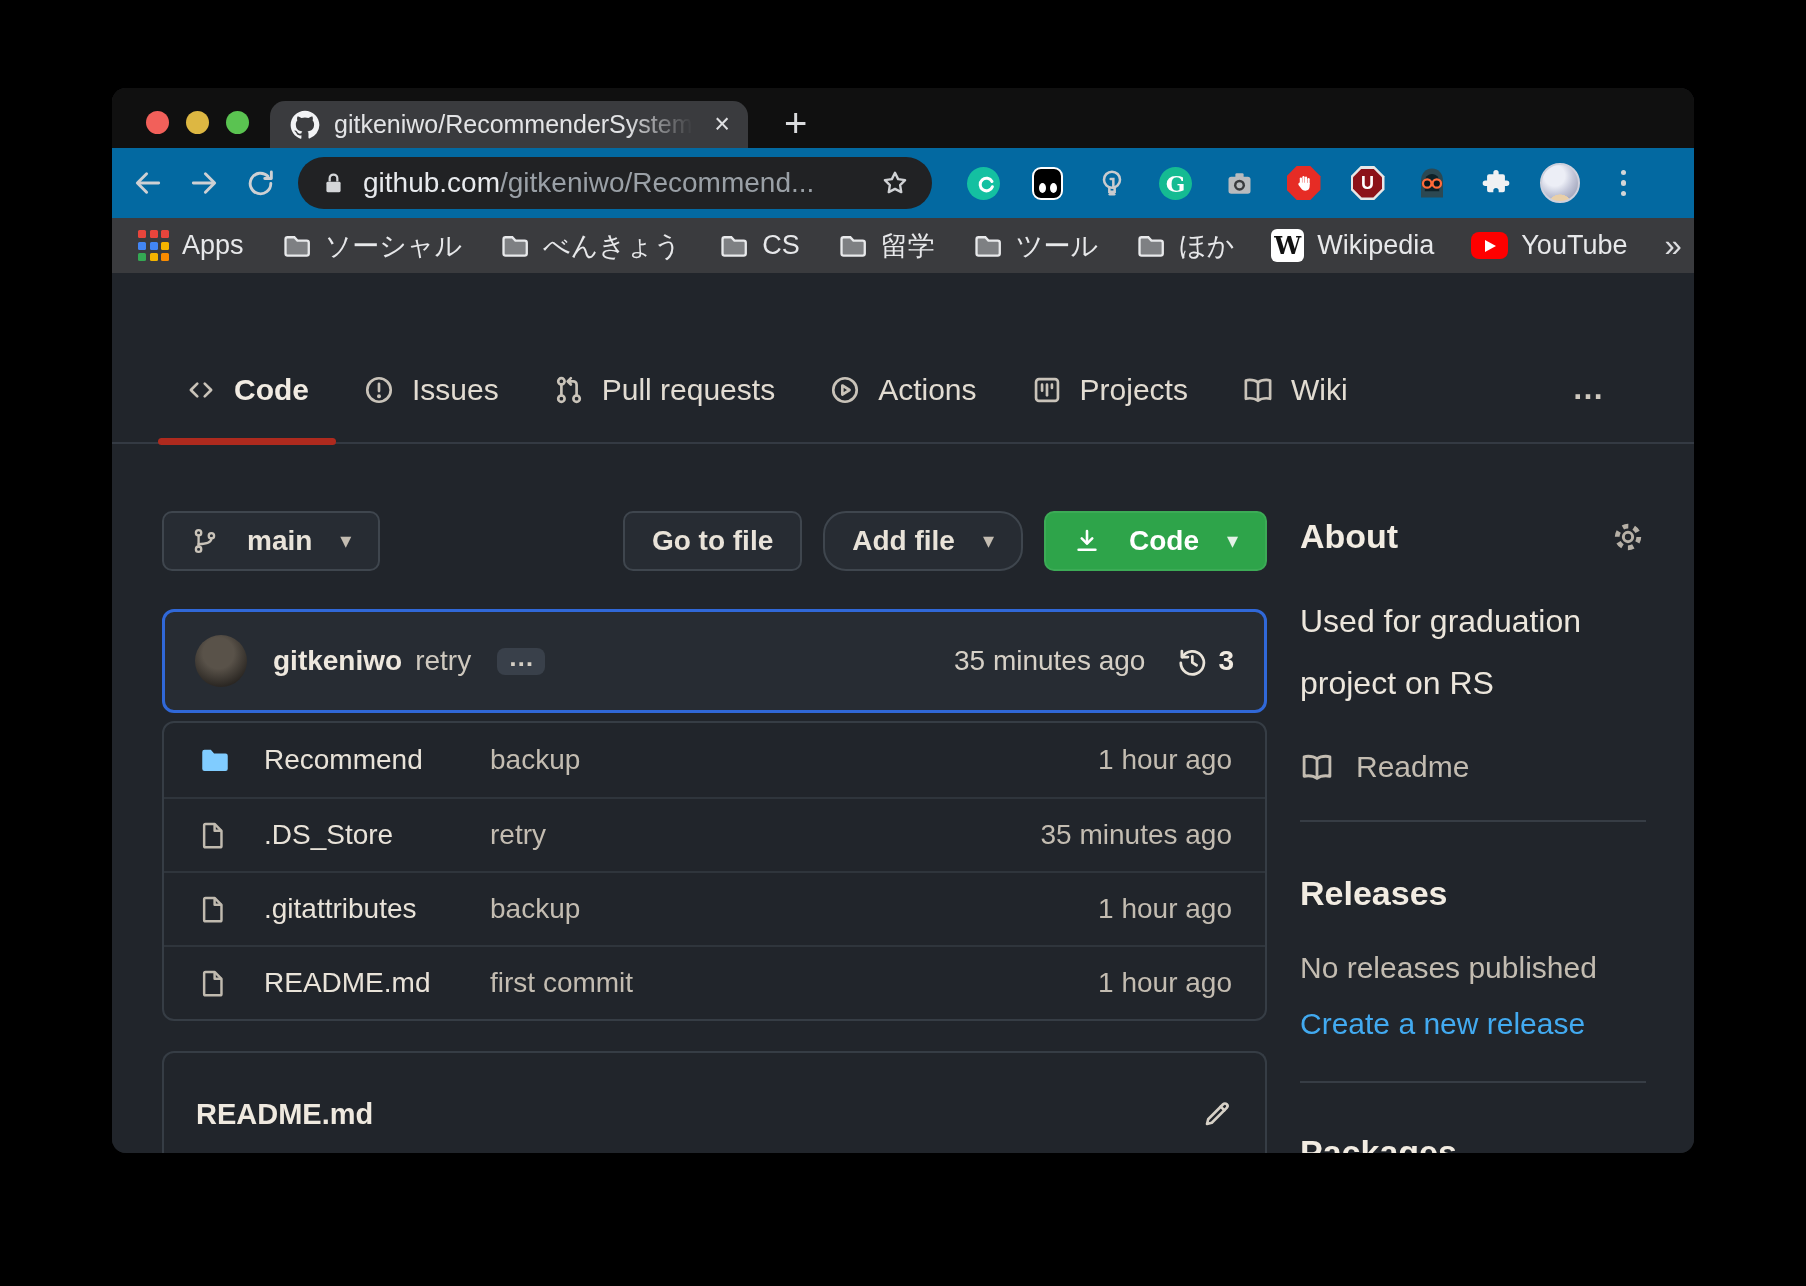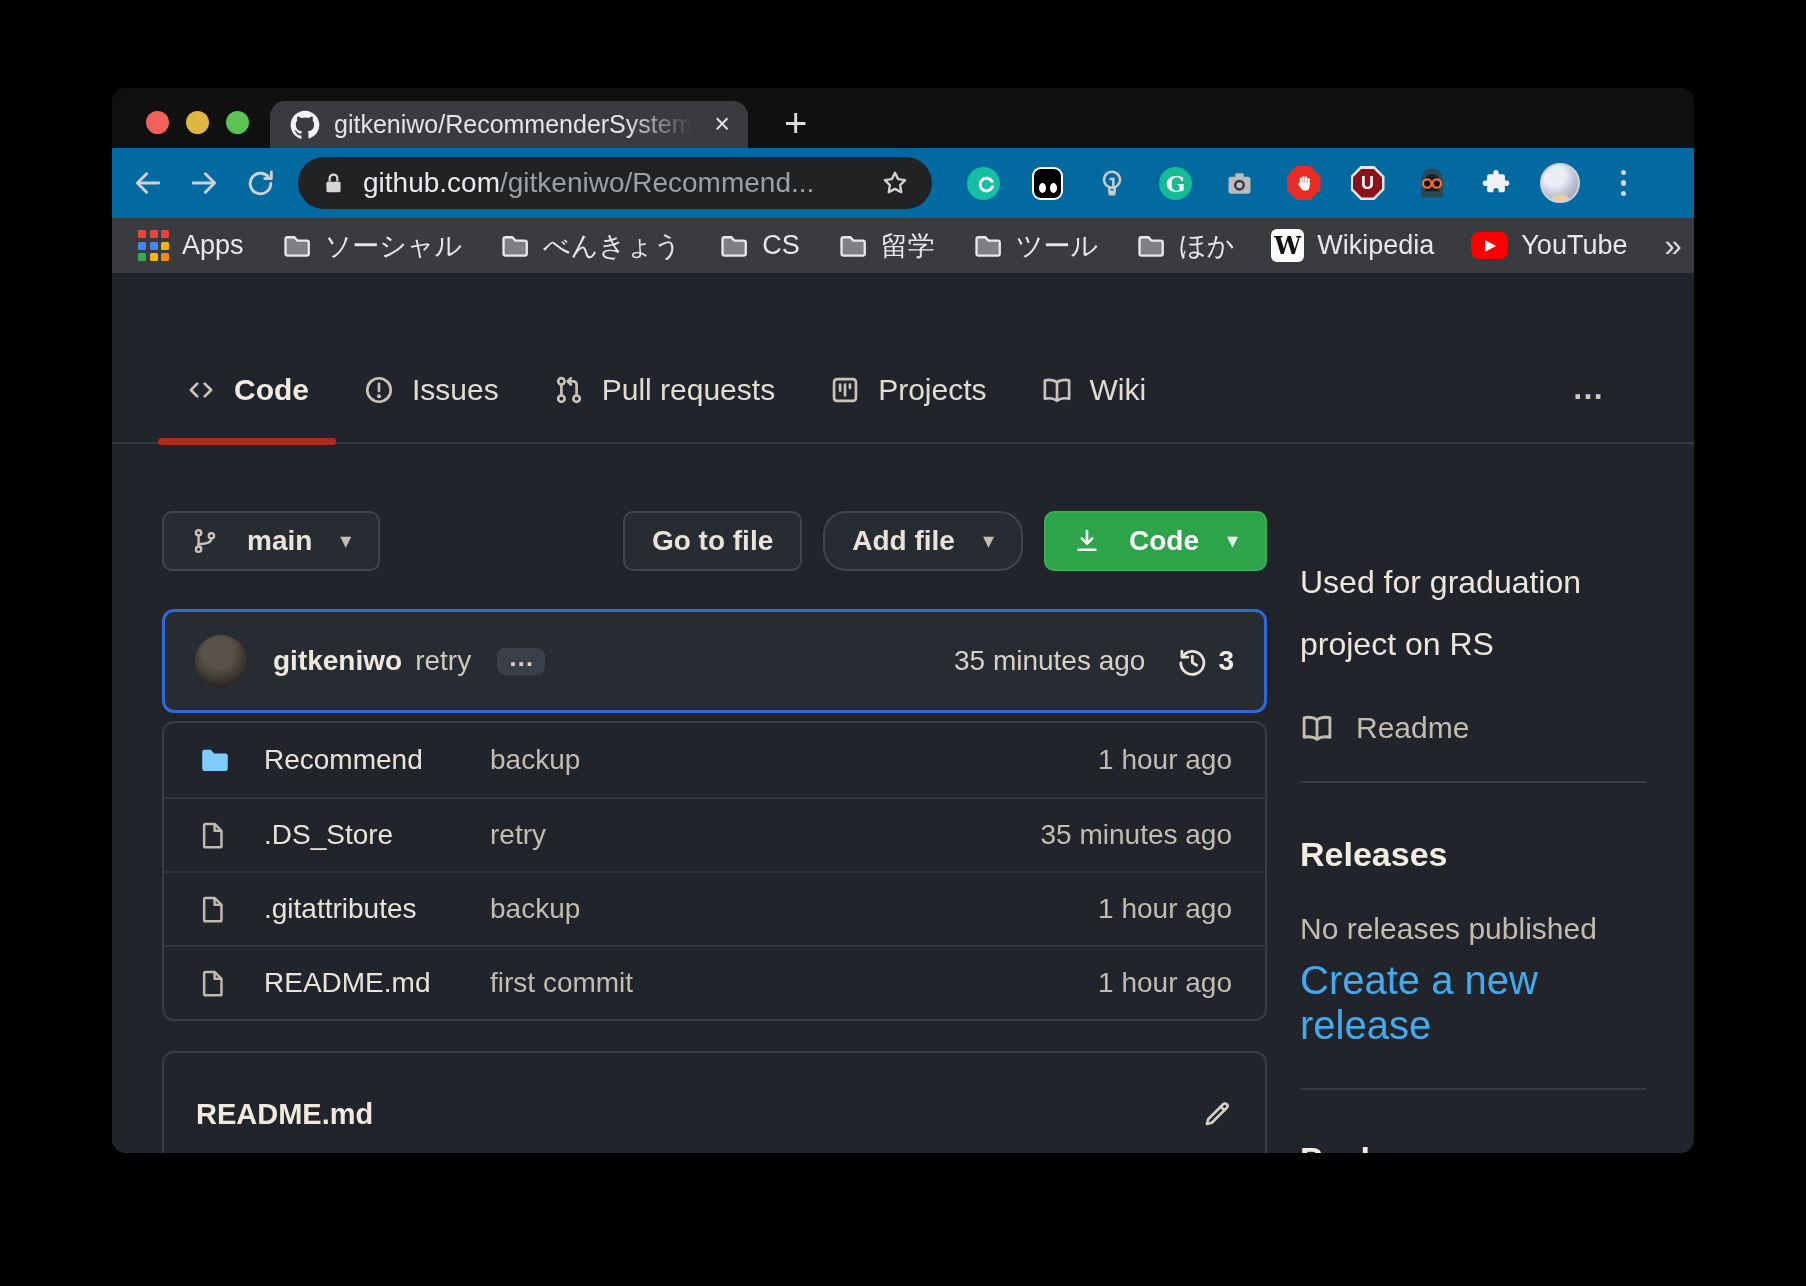--- a/index.html
+++ b/index.html
@@ -111,21 +111,21 @@
 
   .sidebar { position:absolute; left:1188px; top:244px; width:346px; }
   .about-row { display:flex; align-items:flex-start; }
   .side-h { font-size:34px; font-weight:bold; color:#f2ece2; }
   .gear { margin-left:auto; color:#b6b0a6; margin-top:2px; }
   .side-desc { margin-top:34px; font-size:32px; line-height:62px; color:#ece6dc; }
   .side-readme { margin-top:36px; display:flex; align-items:center; gap:22px; color:#c3bcb1; font-size:30px; }
   .side-div { border-top:2px solid #373d45; margin-top:36px; }
   .releases-h { margin-top:52px; }
   .side-empty { margin-top:38px; font-size:30px; color:#c3bcb1; }
-  .side-link { margin-top:12px; font-size:40px; color:#42aaf0; }
+  .side-link { margin-top:22px; font-size:30px; color:#42aaf0; }
   .div2 { margin-top:40px; }
   .packages-h { margin-top:50px; }
 </style>
 </head>
 <body>
 
 <div class="window">
 
   <div class="tabstrip">
     <div class="traffic">
@@ -358,20 +358,29 @@
             <svg width="32" height="32" viewBox="0 0 24 24" fill="none" stroke="currentColor" stroke-width="2" stroke-linecap="round" stroke-linejoin="round">
               <circle cx="6.3" cy="5.5" r="2.4"></circle>
               <circle cx="6.3" cy="18.5" r="2.4"></circle>
               <path d="M6.3 7.9v8.2"></path>
               <circle cx="17.7" cy="18.5" r="2.4"></circle>
               <path d="M13.4 3.1 11 5.5l2.4 2.4"></path>
               <path d="M11.4 5.5h3.8a2.5 2.5 0 0 1 2.5 2.5v8"></path>
             </svg>
           </span>
         <span>Pull requests</span>
+      </span>
+      <span class="nav-item">
+        <span class="oct-ic">
+            <svg width="32" height="32" viewBox="0 0 24 24" fill="none" stroke="currentColor" stroke-width="2" stroke-linejoin="round">
+              <circle cx="12" cy="12" r="8.8"></circle>
+              <path d="M10 8.6l5.4 3.4-5.4 3.4z"></path>
+            </svg>
+          </span>
+        <span>Actions</span>
       </span>
       <span class="nav-item">
         <span class="oct-ic">
             <svg width="32" height="32" viewBox="0 0 24 24" fill="none" stroke="currentColor" stroke-width="2" stroke-linecap="round">
               <rect x="3.8" y="3.8" width="16.4" height="16.4" rx="2.2"></rect>
               <path d="M8.3 8v4.5"></path>
               <path d="M12 8v8"></path>
               <path d="M15.7 8v2.5"></path>
             </svg>
           </span>
@@ -493,20 +502,29 @@
         <span class="readme-edit">
             <svg width="32" height="32" viewBox="0 0 24 24" fill="none" stroke="currentColor" stroke-width="2" stroke-linecap="round" stroke-linejoin="round">
               <path d="m4.5 19.5.9-3.6L16.6 4.7a1.9 1.9 0 0 1 2.7 0c.75.75.75 1.95 0 2.7L8.1 18.6l-3.6.9z"></path>
               <path d="m14.8 6.5 2.7 2.7"></path>
             </svg>
           </span>
       </div>
     </div>
 
     <div class="sidebar">
+      <div class="about-row">
+        <span class="side-h">About</span>
+        <span class="gear">
+            <svg width="36" height="36" viewBox="0 0 24 24" fill="none" stroke="currentColor">
+              <circle cx="12" cy="12" r="7.2" stroke-width="3.2" stroke-dasharray="3.77 3.77"></circle>
+              <circle cx="12" cy="12" r="3.1" stroke-width="2"></circle>
+            </svg>
+          </span>
+      </div>
       <div class="side-desc">Used for graduation project on RS</div>
       <div class="side-readme">
         <span>
             <svg width="34" height="34" viewBox="0 0 24 24" fill="none" stroke="currentColor" stroke-width="2" stroke-linejoin="round">
               <path d="M12 6.3C10.3 4.9 8.2 4.4 5.8 4.4c-1 0-2 .1-2.9.4v13.8c.9-.3 1.9-.4 2.9-.4 2.4 0 4.5.5 6.2 1.9 1.7-1.4 3.8-1.9 6.2-1.9 1 0 2 .1 2.9.4V4.8c-.9-.3-1.9-.4-2.9-.4-2.4 0-4.5.5-6.2 1.9z"></path>
               <path d="M12 6.3v13.8"></path>
             </svg>
           </span>
         <span>Readme</span>
       </div>

